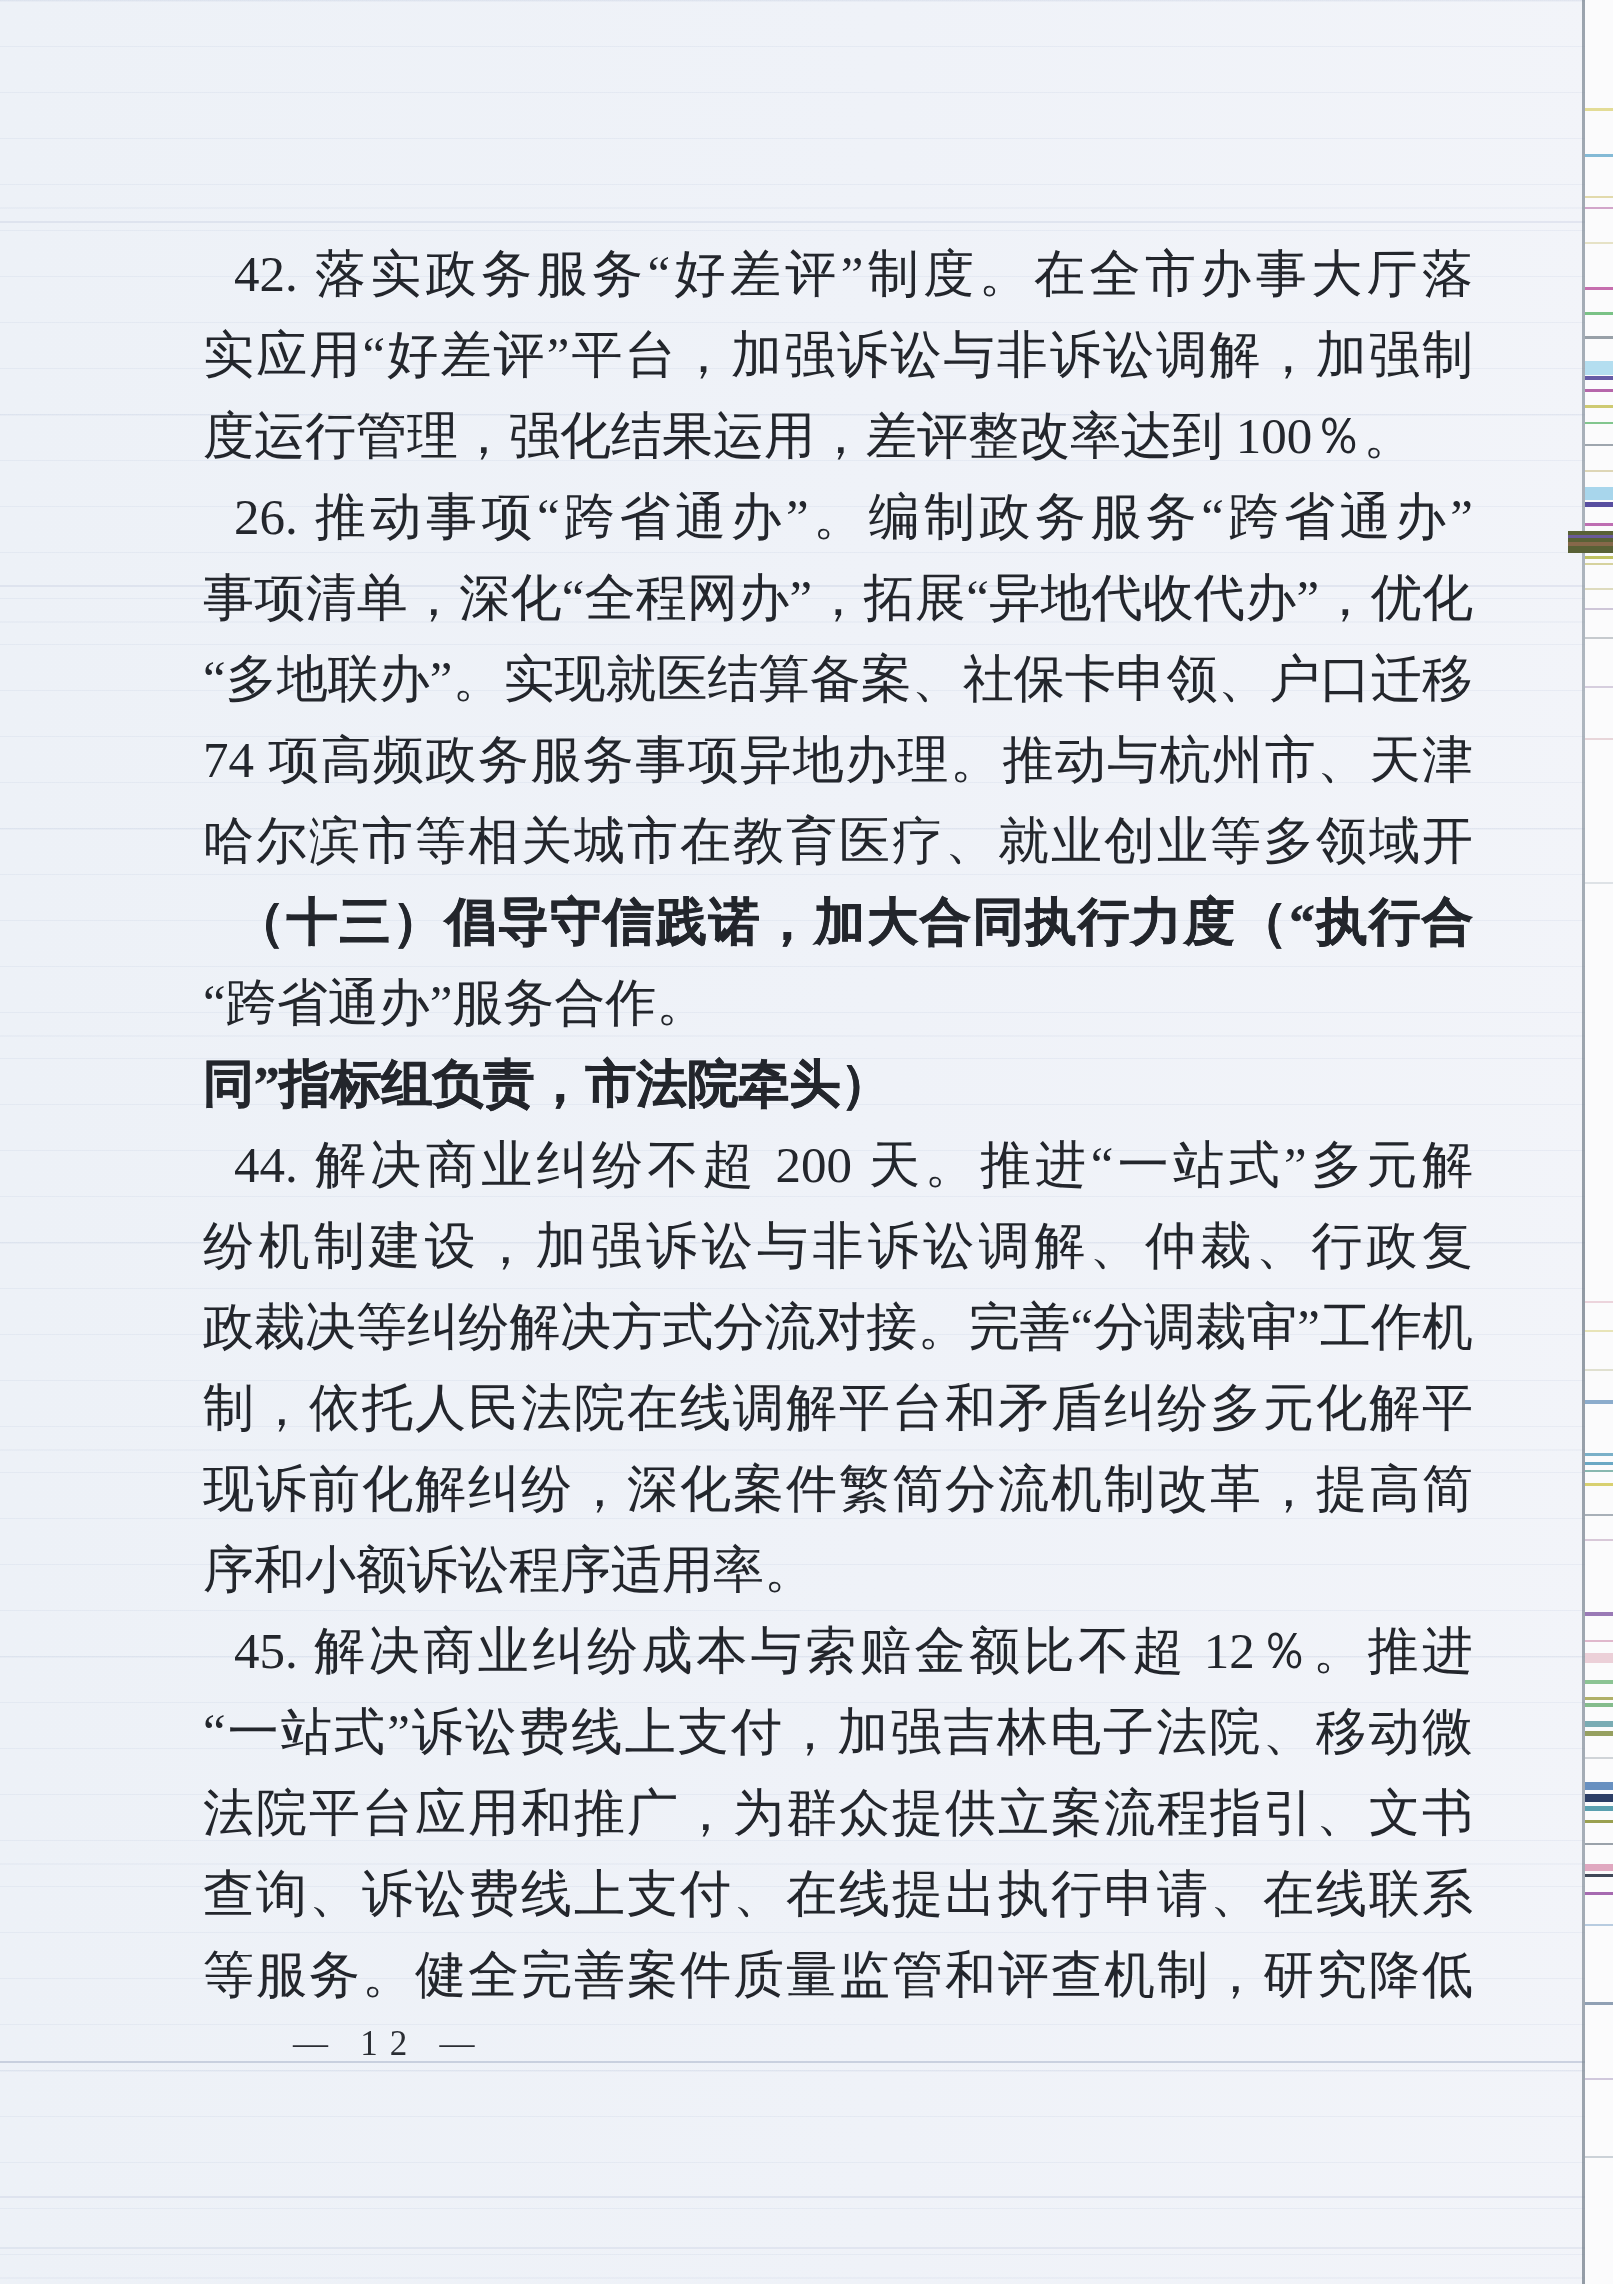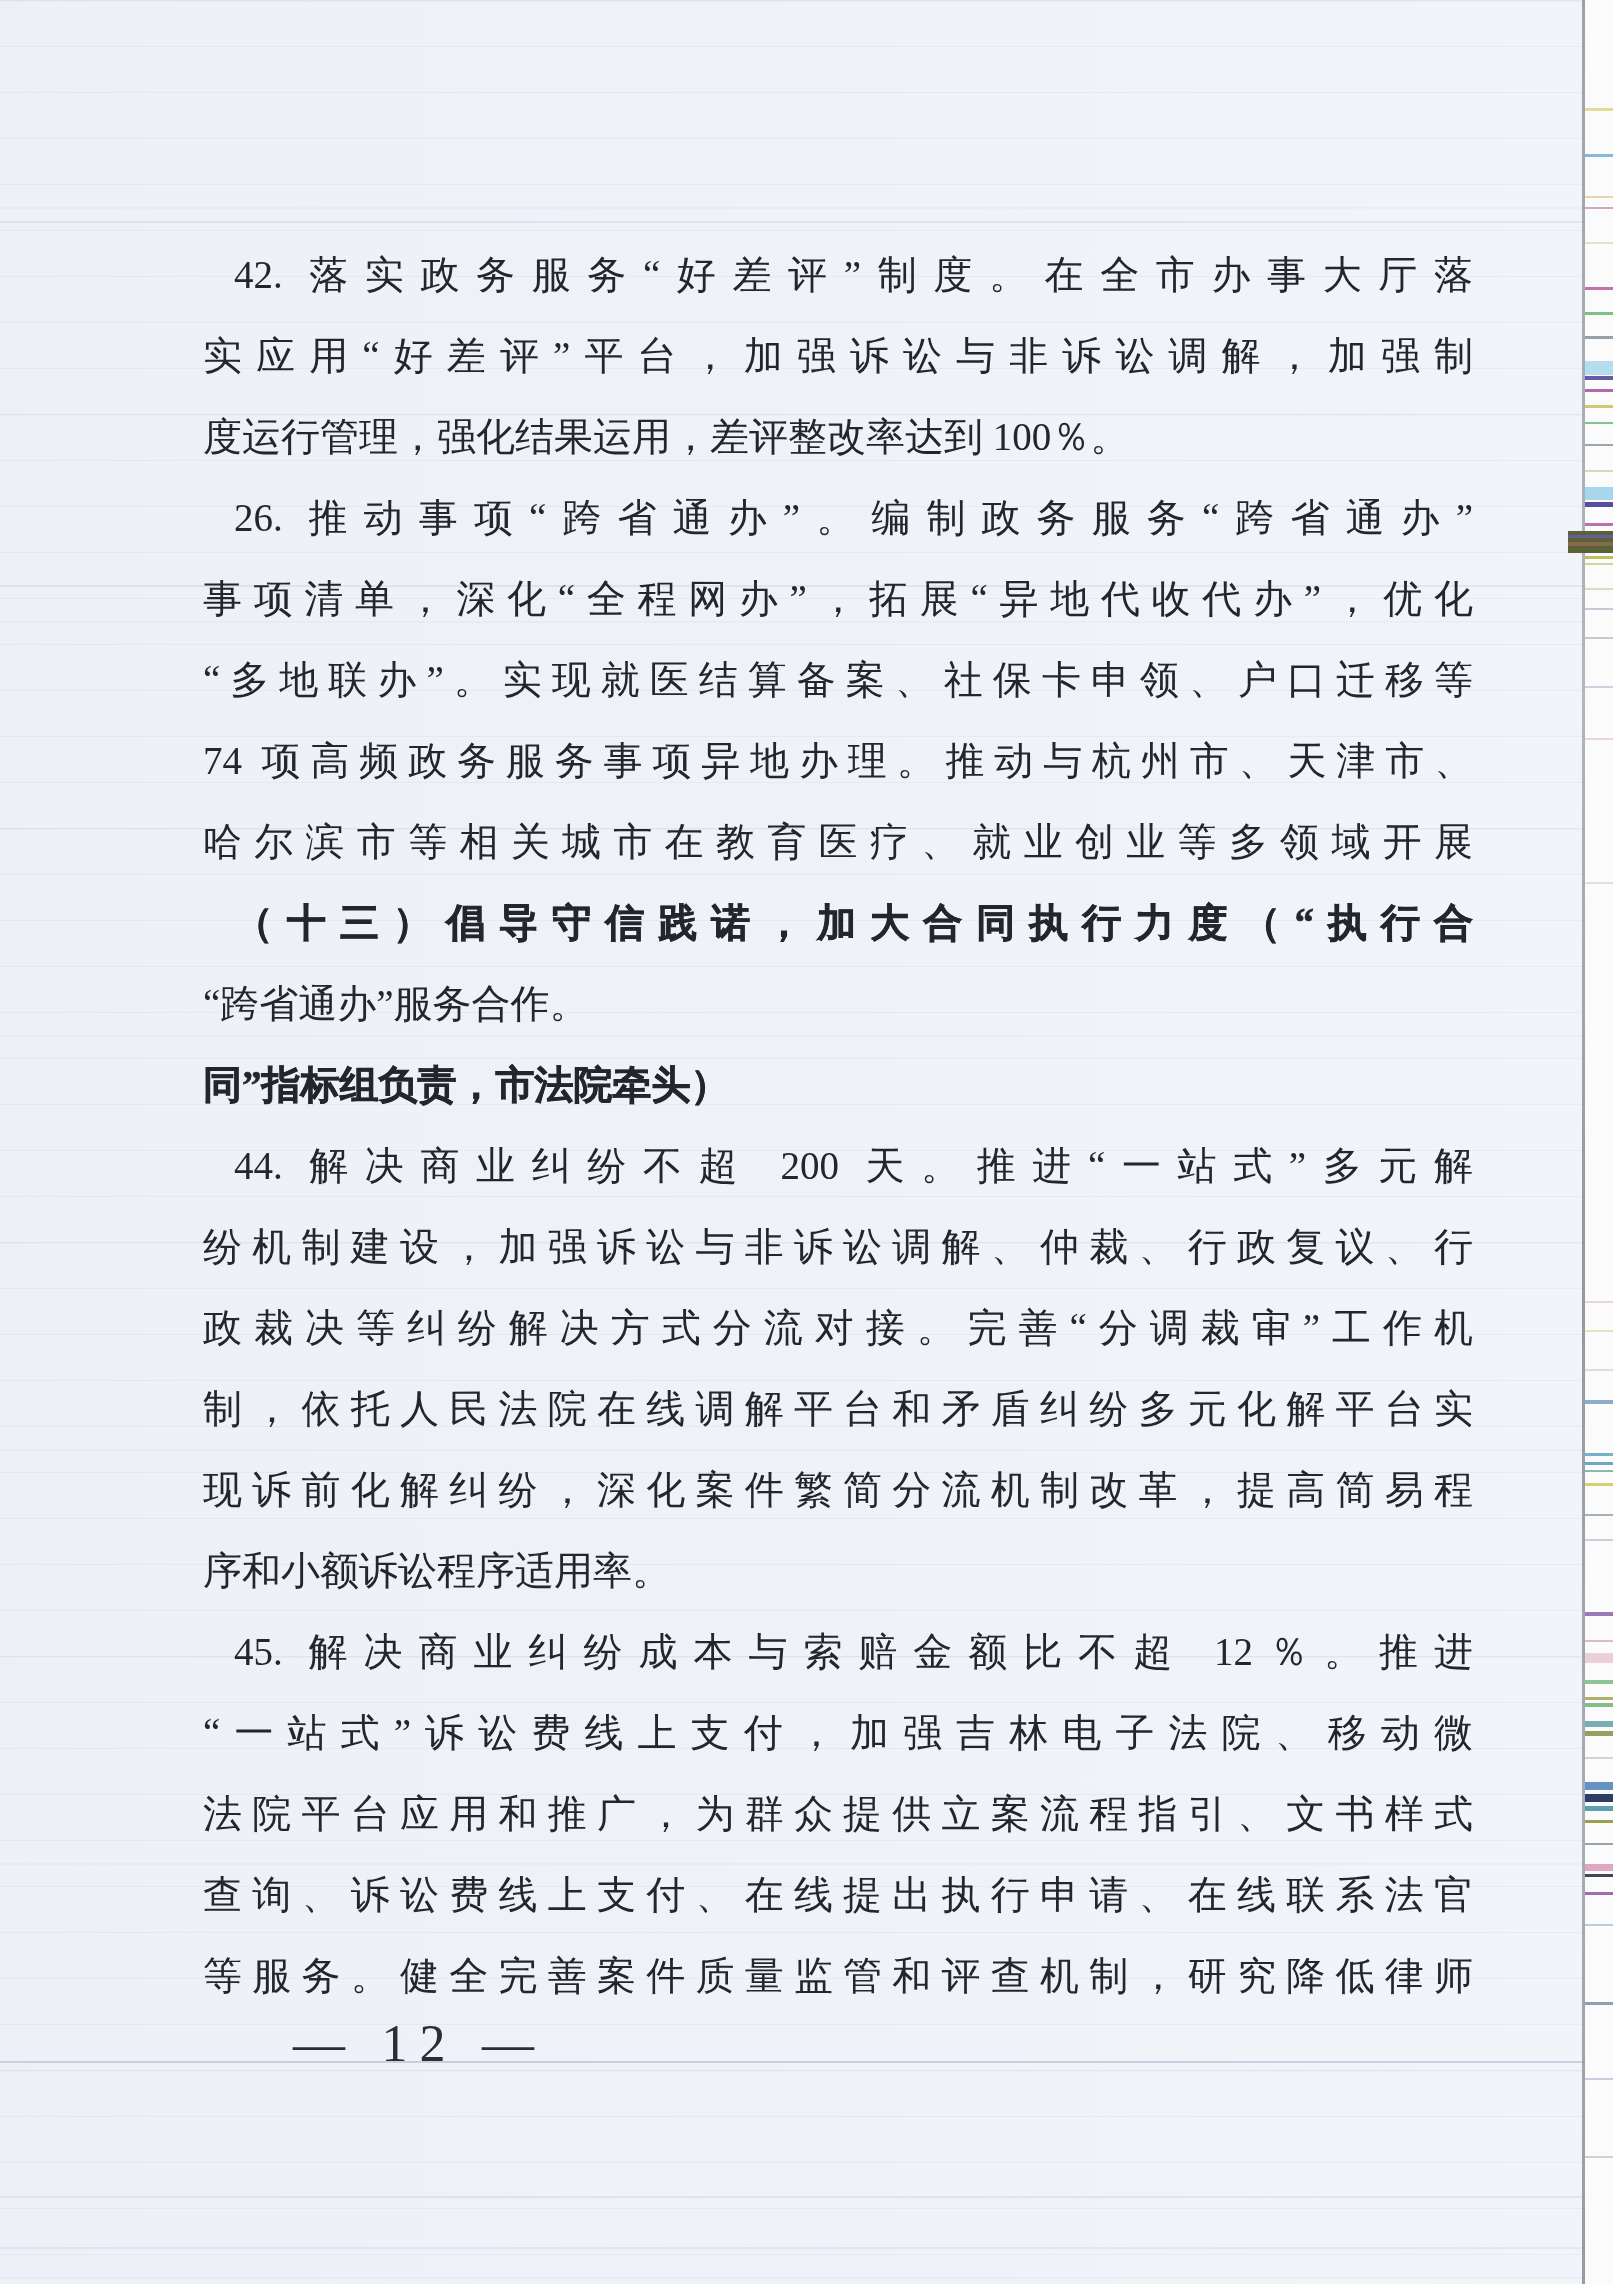--- a/index.html
+++ b/index.html
@@ -28,33 +28,33 @@
   }
   .edge-line{
     position:absolute;top:0;left:1582px;width:2.9px;height:2285px;
     background:linear-gradient(180deg,#7d8894 0%,#99a3ad 30%,#6f7a86 55%,#8d97a2 80%,#747f8b 100%);
     opacity:0.75;
   }
   .artifact{position:absolute;pointer-events:none;}
   
   .text-block{
     position:absolute;left:203px;top:234px;width:1270px;
-    font-size:39px;color:#23262c;
+    font-size:51px;color:#23262c;
   }
   .line{
     height:81px;line-height:81px;
     text-align:justify;text-align-last:justify;
     word-break:break-all;white-space:normal;overflow:hidden;
   }
   .line.end{text-align-last:left;}
   .line.indent{text-indent:31px;}
   .line.bold{font-weight:600;-webkit-text-stroke:0.6px #23262c;}
   .page-number{
     position:absolute;left:293px;top:2021px;height:45px;line-height:45px;
-    font-size:52px;color:#2a2d33;letter-spacing:11.8px;white-space:nowrap;
+    font-size:35px;color:#2a2d33;letter-spacing:11.8px;white-space:nowrap;
   }
 </style>
 </head>
 <body>
 
 <div class="page">
 
   <div class="scan-overlay"></div>
 
   <div class="hline" style="top:221px;background:rgba(140,156,190,0.16);"></div>

